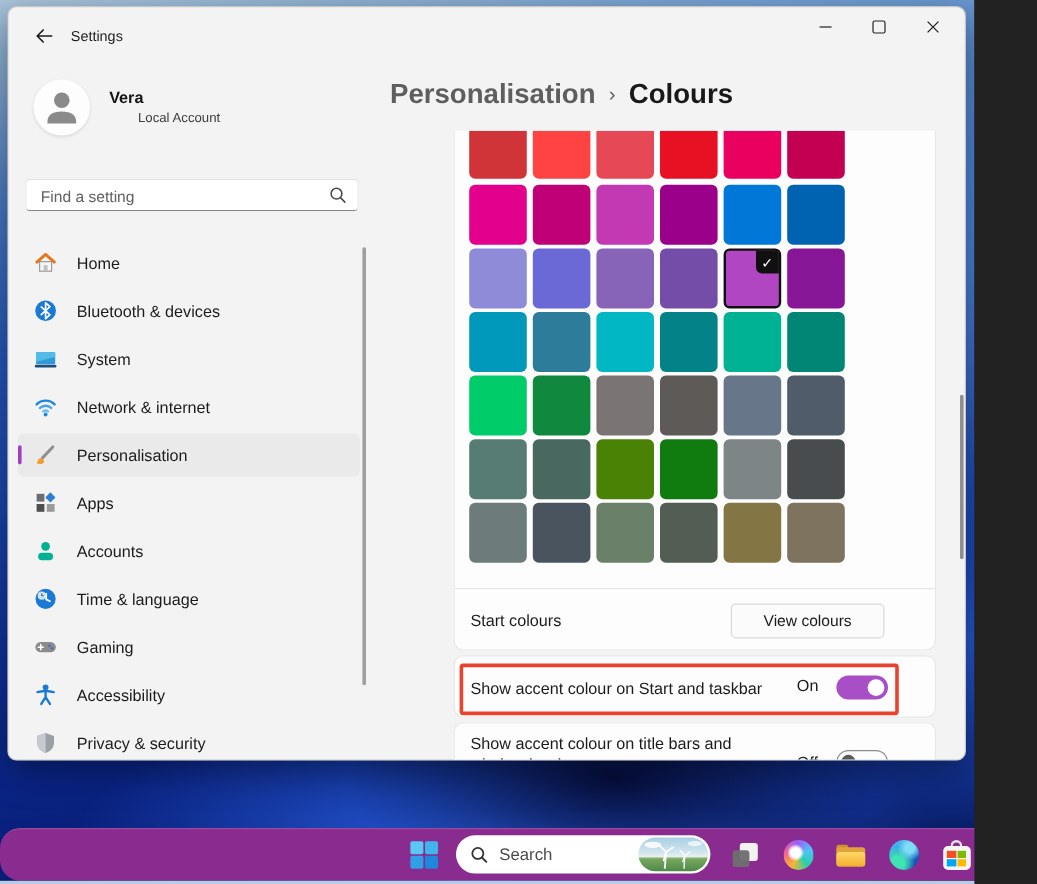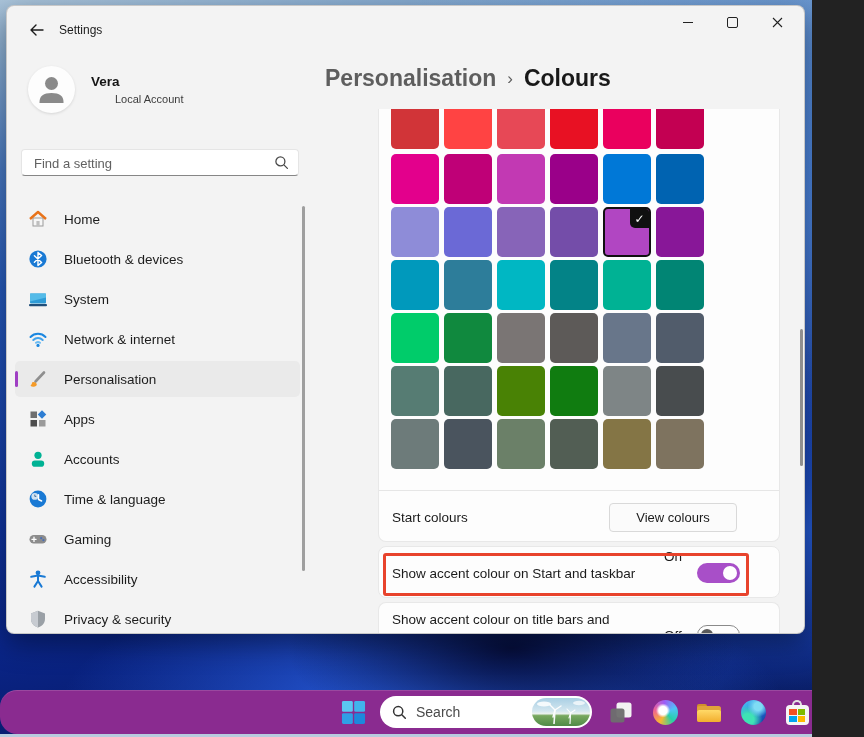--- a/index.html
+++ b/index.html
@@ -319,21 +319,21 @@
           <div class="swatch" style="left: 224px; top: 310px; height: 50px; background: rgb(132, 117, 69);"></div>
           <div class="swatch" style="left: 277px; top: 310px; height: 50px; background: rgb(126, 115, 95);"></div>
         </div>
       <div class="grid-divider"></div>
       <span class="custom-label">Start colours</span>
       <button class="view-colours-btn">View colours</button>
     </section>
 
     <section class="card toggle-card1">
       <span class="t-label">Show accent colour on Start and taskbar</span>
-      <span class="t-state" style="top:2px;">On</span>
+      <span class="t-state" style="top:17px;">On</span>
       <div class="toggle on" style="left: 318px; top: 16px; background: rgb(168, 79, 200);">
           <span class="knob"></span>
         </div>
     </section>
 
     <section class="card toggle-card2">
       <div class="t-label2">
         <div>Show accent colour on title bars and</div>
         <div>window borders</div>
       </div>

